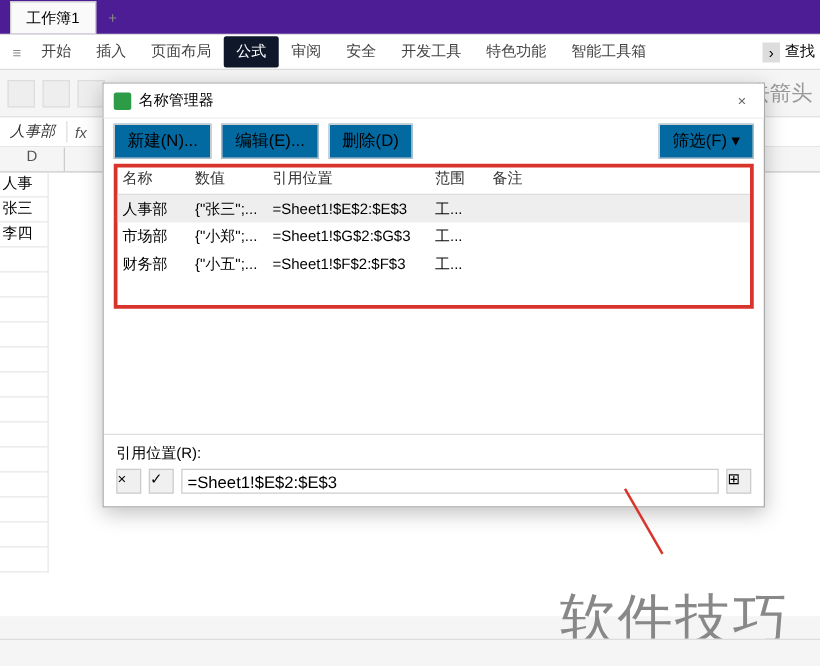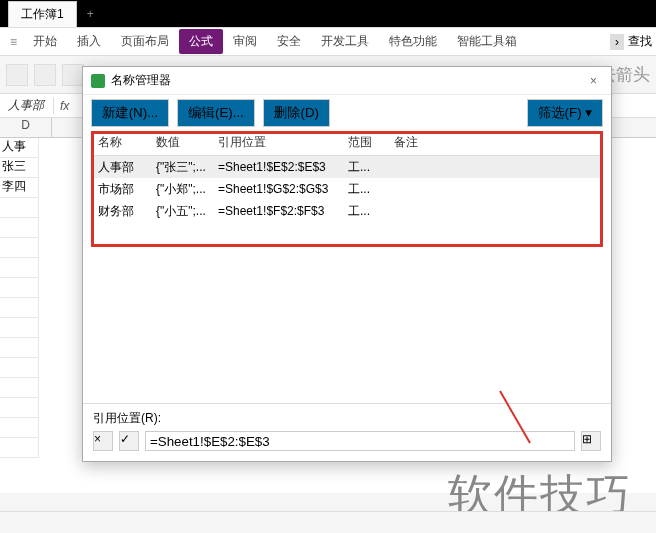--- a/index.html
+++ b/index.html
@@ -1,45 +1,45 @@
 <!DOCTYPE html>
 <html><head>
 <meta charset="utf-8">
 <style>
 * { box-sizing: border-box; margin: 0; padding: 0; }
 body { font-family: "Microsoft YaHei", SimSun, sans-serif; font-size: 12px; background: #f5f5f5; width: 656px; height: 533px; overflow: hidden; position: relative; }
 
 
-.tabbar { height: 28px; background: #000000; border-bottom: 1px solid #ddd; display: flex; align-items: center; padding: 0 8px; }
+.tabbar { height: 28px; background: #4c1d95; border-bottom: 1px solid #ddd; display: flex; align-items: center; padding: 0 8px; }
 .tab { padding: 4px 12px; border: 1px solid #ccc; border-bottom: none; background: #fafafa; margin-right: 2px; }
 .tab-plus { padding: 4px 8px; color: #888; cursor: pointer; }
 
 
 .ribbon-tabs { height: 28px; background: #fff; display: flex; align-items: center; padding: 0 4px; border-bottom: 1px solid #ddd; }
 .ribbon-tab { padding: 4px 10px; color: #444; cursor: pointer; }
-.ribbon-tab.active { background: #701a75; color: #fff; border-radius: 2px; }
+.ribbon-tab.active { background: #0f172a; color: #fff; border-radius: 2px; }
 .ribbon-right { margin-left: auto; display: flex; align-items: center; gap: 4px; }
 
 .toolbar { height: 38px; background: #f5f5f5; border-bottom: 1px solid #ddd; display: flex; align-items: center; padding: 0 6px; gap: 6px; color: #999; }
 .tool-btn { width: 22px; height: 22px; background: #eee; border: 1px solid #ddd; }
 
 
 .formula-bar { height: 24px; background: #fff; border-bottom: 1px solid #ddd; display: flex; align-items: center; padding: 0 4px; gap: 6px; }
 .namebox { width: 50px; font-style: italic; color: #333; padding: 0 4px; border-right: 1px solid #ddd; }
 
 
 .sheet { position: absolute; top: 118px; left: 0; right: 0; bottom: 40px; background: #fff; }
 .col-hdr { height: 20px; background: #f5f5f5; border-bottom: 1px solid #ccc; display: flex; }
 .col-hdr span { width: 52px; text-align: center; border-right: 1px solid #ccc; color: #555; }
 .grid { position: relative; }
 .grid-row { display: flex; height: 20px; }
 .grid-cell { width: 39px; border-right: 1px solid #e8e8e8; border-bottom: 1px solid #e8e8e8; padding: 0 2px; overflow: hidden; white-space: nowrap; }
 
 
-.dialog { position: absolute; left: 82px; top: 66px; width: 530px; height: 396px; background: #fff; border: 1px solid #aaa; box-shadow: 0 4px 16px rgba(0,0,0,.25); display: flex; flex-direction: column; }
+.dialog { position: absolute; left: 82px; top: 66px; width: 530px; height: 340px; background: #fff; border: 1px solid #aaa; box-shadow: 0 4px 16px rgba(0,0,0,.25); display: flex; flex-direction: column; }
 .dlg-title { height: 28px; background: #fff; border-bottom: 1px solid #eee; display: flex; align-items: center; padding: 0 8px; }
 .dlg-ico { width: 14px; height: 14px; background: #2e9b47; border-radius: 2px; margin-right: 6px; }
 .dlg-close { margin-left: auto; cursor: pointer; color: #666; padding: 2px 6px; }
 .dlg-toolbar { height: 36px; display: flex; align-items: center; padding: 0 8px; gap: 8px; }
 .dlg-btn { padding: 4px 10px; border: 1px solid #ccc; background: #0369a1; cursor: pointer; }
 .dlg-filter { margin-left: auto; }
 
 .redbox { border: 3px solid #d9342b; margin: 0 8px; flex: 0 0 116px; overflow: hidden; }
 .tbl-hdr { display: flex; height: 22px; align-items: flex-start; border-bottom: 1px solid #ddd; padding: 0 4px; }
 .tbl-hdr span { color: #333; }

